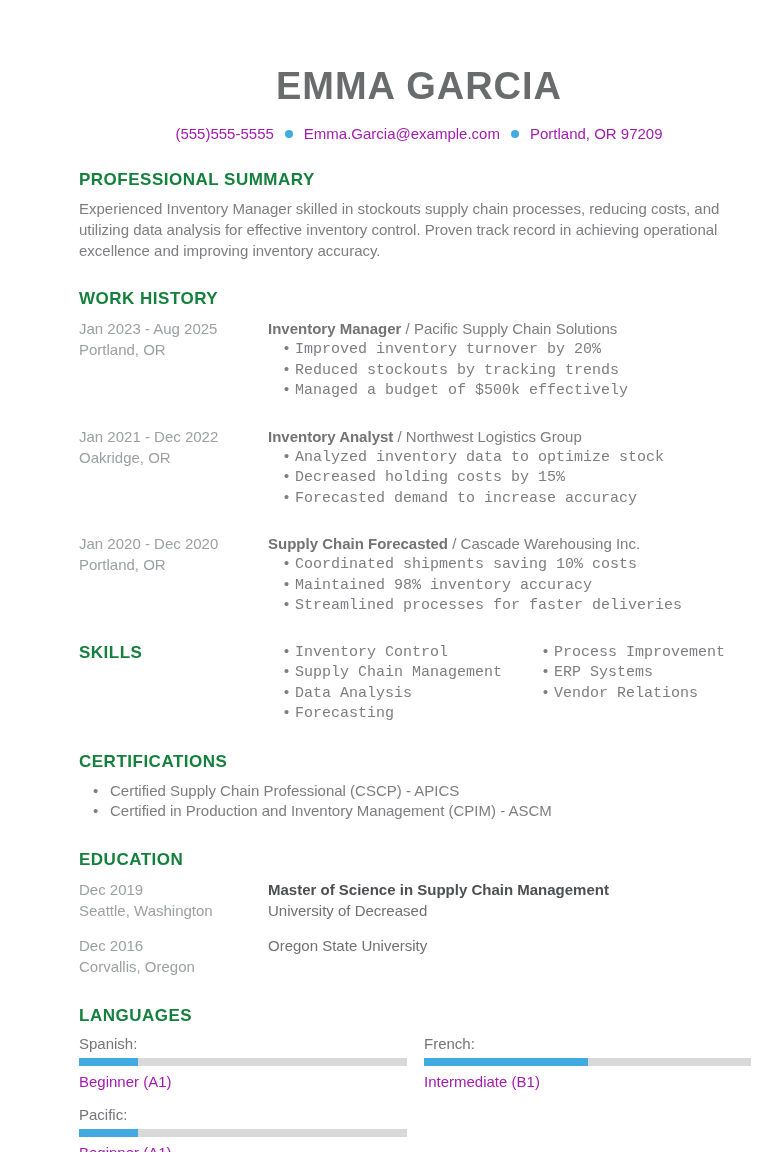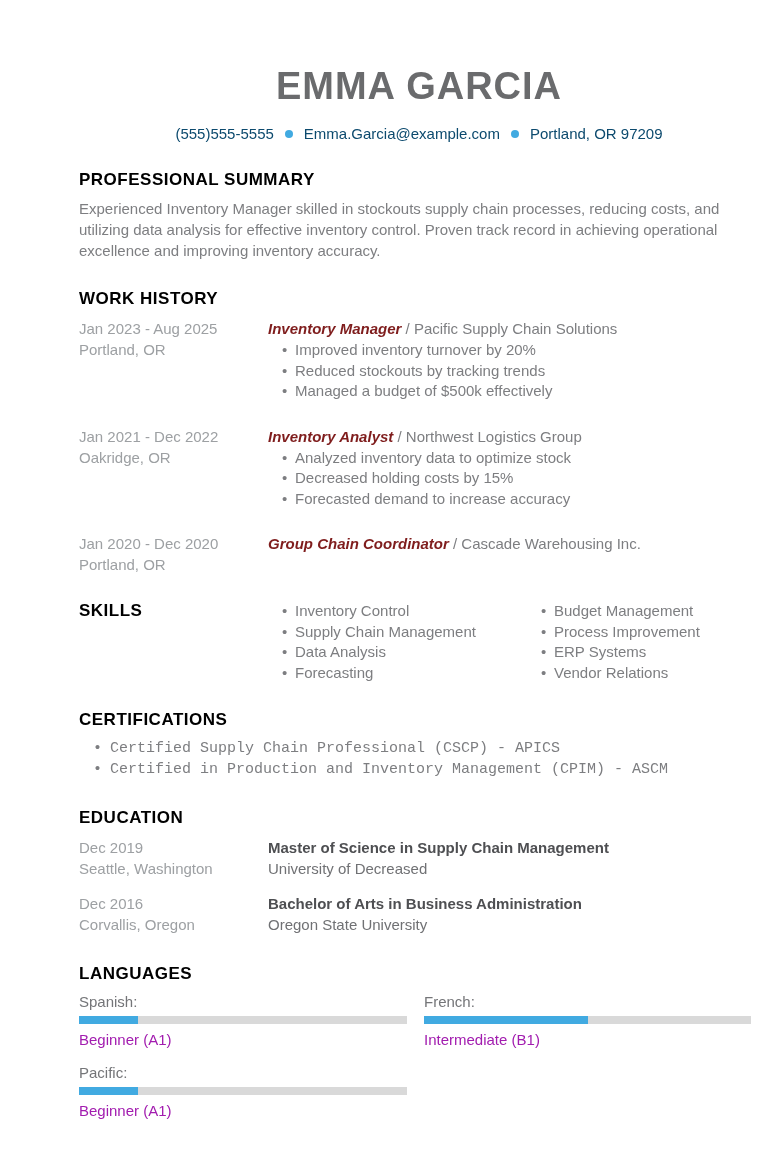--- a/index.html
+++ b/index.html
@@ -21,39 +21,39 @@
     font-size: 38px;
     font-weight: bold;
     letter-spacing: 1px;
     color: #6a6b6d;
     line-height: 44px;
   }
   .contact-line {
     margin-top: 17px;
     text-align: center;
     font-size: 15px;
-    color: #0c4a6e;
+    color: #a21caf;
     line-height: 18px;
   }
   .contact-line .dot {
     display: inline-block;
     width: 8px; height: 8px;
     border-radius: 50%;
     background: #41aae1;
     margin: 0 11px;
     vertical-align: middle;
     position: relative;
     top: -1px;
   }
   
   .section-heading {
     font-size: 17px;
     font-weight: bold;
     letter-spacing: 0.5px;
-    color: #000000;
+    color: #15803d;
     line-height: 20px;
   }
   .summary-heading { margin-top: 27px; }
   .summary-text {
     margin-top: 8px;
     font-size: 15px;
     line-height: 21px;
     color: #7d7e81;
   }
   .work-heading { margin-top: 28px; }
@@ -64,22 +64,22 @@
   .date-text, .loc-text {
     font-size: 15px;
     line-height: 21px;
     color: #9da0a3;
   }
   .job-title-line {
     font-size: 15px;
     line-height: 21px;
     color: #7d7e81;
   }
-  .job-title-line b { color: #7f1d1d; font-style: italic; }
-  ul.bullets { list-style: none; margin-top: 1px; }
+  .job-title-line b { color: #737373; }
+  ul.bullets { list-style: none; margin-top: 1px; font-family: Liberation Mono, monospace; }
   ul.bullets li {
     position: relative;
     padding-left: 27px;
     font-size: 15px;
     line-height: 20.5px;
     color: #7d7e81;
   }
   ul.bullets li::before {
     content: "•";
     position: absolute;
@@ -93,21 +93,20 @@
   .skills-cols ul.bullets.second { width: auto; flex: 1; }
   
   .cert-heading { margin-top: 27px; }
   ul.cert-list { list-style: none; margin-top: 9px; }
   ul.cert-list li {
     position: relative;
     padding-left: 31px;
     font-size: 15px;
     line-height: 20.5px;
     color: #7d7e81;
-    font-family: Liberation Mono, monospace;
   }
   ul.cert-list li::before {
     content: "•";
     position: absolute;
     left: 14px;
     color: #7d7e81;
   }
   
   .edu-heading { margin-top: 28px; }
   .degree-text {
@@ -197,37 +196,41 @@
       </ul>
     </div>
   </div>
 
   <div class="entry-row spaced">
     <div class="left-col">
       <div class="date-text">Jan 2020 - Dec 2020</div>
       <div class="loc-text">Portland, OR</div>
     </div>
     <div class="right-col">
-      <div class="job-title-line"><b>Group Chain Coordinator</b> <span>/</span> <span>Cascade Warehousing Inc.</span></div>
+      <div class="job-title-line"><b>Supply Chain Forecasted</b> <span>/</span> <span>Cascade Warehousing Inc.</span></div>
+      <ul class="bullets">
+        <li>Coordinated shipments saving 10% costs</li>
+        <li>Maintained 98% inventory accuracy</li>
+        <li>Streamlined processes for faster deliveries</li>
+      </ul>
     </div>
   </div>
 
   <div class="skills-row">
     <div class="left-col">
       <div class="section-heading">SKILLS</div>
     </div>
     <div class="skills-cols">
       <ul class="bullets">
         <li>Inventory Control</li>
         <li>Supply Chain Management</li>
         <li>Data Analysis</li>
         <li>Forecasting</li>
       </ul>
       <ul class="bullets second">
-        <li>Budget Management</li>
         <li>Process Improvement</li>
         <li>ERP Systems</li>
         <li>Vendor Relations</li>
       </ul>
     </div>
   </div>
 
   <div class="section-heading cert-heading">CERTIFICATIONS</div>
   <ul class="cert-list">
     <li>Certified Supply Chain Professional (CSCP) - APICS</li>
@@ -246,21 +249,20 @@
       <div class="school-text">University of Decreased</div>
     </div>
   </div>
 
   <div class="entry-row edu-spaced">
     <div class="left-col">
       <div class="date-text">Dec 2016</div>
       <div class="loc-text">Corvallis, Oregon</div>
     </div>
     <div class="right-col">
-      <div class="degree-text">Bachelor of Arts in Business Administration</div>
       <div class="school-text">Oregon State University</div>
     </div>
   </div>
 
   <div class="section-heading lang-heading">LANGUAGES</div>
   <div class="lang-grid">
     <div>
       <div class="lang-name">Spanish:</div>
       <div class="lang-bar-track">
         <div class="lang-bar-fill" style="width: 18%;"></div>

